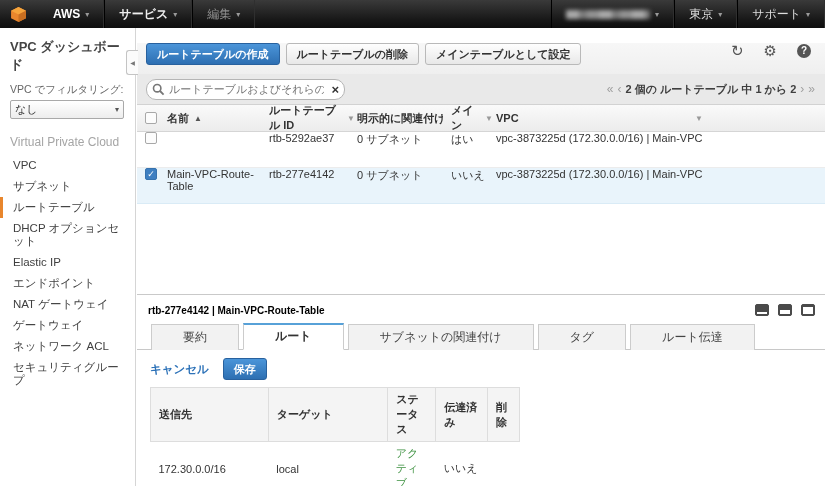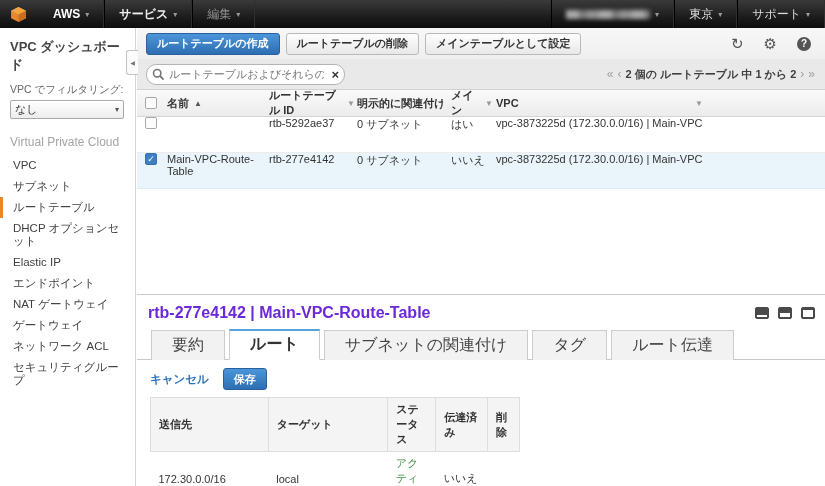--- a/index.html
+++ b/index.html
@@ -39,21 +39,21 @@
   .sb-item.active { border-left-color:#e8862d; }
   .collapse-tab { position:absolute; top:50px; left:126px; width:12px; height:25px;
     background:#fbfbfb; border:1px solid #c4c4c4; border-right:none;
     border-radius:3px 0 0 3px; display:flex; align-items:center; justify-content:center;
     font-size:6px; color:#777; cursor:pointer; z-index:5; }
 
   
   .content { position:absolute; top:28px; left:137px; width:688px; height:458px; background:#fff; }
 
   .toolbar { height:31px; background:linear-gradient(#f7f7f7,#efefef);
-    display:flex; align-items:center; padding:0 10px 0 9px; }
+    display:flex; align-items:flex-start; padding:0 10px 0 9px;margin-top:15px; }
   .btn { font-size:11px; font-weight:bold; height:22px; border-radius:3px;
     padding:0 10px; display:inline-flex; align-items:center; cursor:pointer; }
   .btn-primary { background:linear-gradient(#4b95d9,#2d6fb2); border:1px solid #28619e; color:#fff; }
   .btn-default { background:linear-gradient(#fefefe,#e8e8e8); border:1px solid #b9b9b9; color:#333; margin-left:6px; }
   .tool-icons { margin-left:auto; display:flex; align-items:center; gap:20px; padding-right:4px; }
   .ic-refresh { font-size:15px; color:#555; cursor:pointer; line-height:15px; }
   .ic-gear { font-size:15px; color:#555; cursor:pointer; line-height:15px; }
   .ic-help { width:14px; height:14px; border-radius:50%; background:#555; color:#fff;
     font-size:10px; font-weight:bold; display:flex; align-items:center; justify-content:center; cursor:pointer; }
 
@@ -85,31 +85,31 @@
   .col-caret { font-size:8px; color:#999; cursor:pointer; }
   .c-vpc .col-caret { margin-left:auto; margin-right:122px; }
   .checkbox { width:12px; height:12px; border:1px solid #a8a8a8; border-radius:2px; background:#fcfcfc; cursor:pointer; }
   .checkbox.checked { background:#3e7fc1; border-color:#3672ae; color:#fff; font-size:9px;
     line-height:11px; text-align:center; }
 
   
   .detail { position:absolute; top:266px; left:0; width:688px; height:192px;
     border-top:1px solid #c9c9c9; background:#fff; }
   .detail-header { display:flex; align-items:center; padding:9px 10px 0 11px; }
-  .detail-title { font-size:16px; font-weight:bold; color:#6d28d9; }
+  .detail-title { font-size:10px; font-weight:bold; color:#000000; }
   .pane-icons { margin-left:auto; display:flex; gap:9px; }
   .pane-ic { width:14px; height:12px; border:1px solid #4a4a4a; background:#4a4a4a;
     border-radius:2px; position:relative; cursor:pointer; }
   .pane-ic::after { content:""; position:absolute; left:1px; right:1px; bottom:1px; background:#fff; }
   .pane-ic.s::after { height:2px; } .pane-ic.m::after { height:4px; } .pane-ic.l::after { height:7px; }
 
   .tabs { margin-top:7px; padding-left:14px; padding-right:10px; border-bottom:1px solid #c8c8c8;
     display:flex; align-items:flex-end; }
-  .tab { min-width:64px; text-align:left; font-size:16px; color:#444; background:#f2f2f2;
-    border:1px solid #ccc; border-bottom:none; padding:4px 20px; margin-right:4px;
+  .tab { min-width:64px; text-align:right; font-size:12px; color:#444; background:#f2f2f2;
+    border:1px solid #ccc; border-bottom:none; padding:4px 31px; margin-right:4px;
     margin-bottom:-1px; cursor:pointer; }
   .tab.active { background:#fff; font-weight:bold; color:#333; border-top:2px solid #57a1d8;
     border-bottom:1px solid #fff; padding-top:3px; }
 
   .detail-actions { display:flex; align-items:center; gap:14px; padding:8px 0 7px 13px; }
   .link-cancel { color:#2d72b8; font-size:11.5px; font-weight:bold; cursor:pointer; }
 
   .routes { margin-left:13px; width:370px; border-collapse:collapse; font-size:11px; color:#333; }
   .routes th { background:#f4f4f4; border:1px solid #ddd; font-weight:bold; text-align:left;
     padding:4px 8px; }

